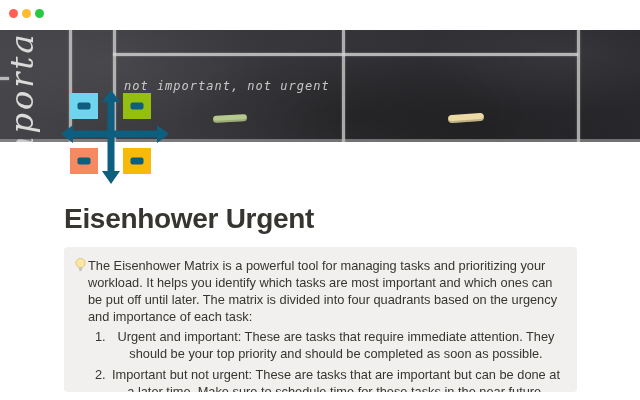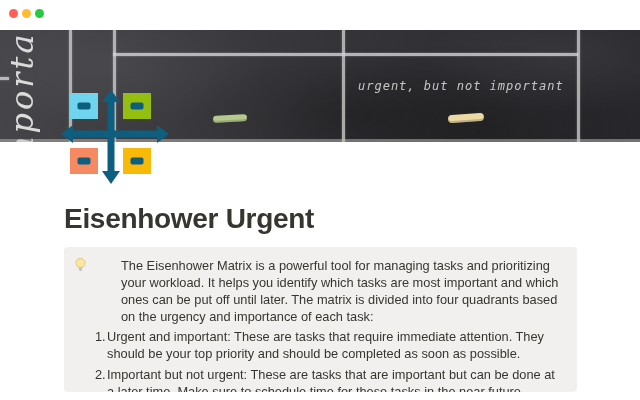--- a/index.html
+++ b/index.html
@@ -48,24 +48,24 @@
   .page-title { position:absolute; left:64px; top:203px; font-size:28px; font-weight:700;
       color:#37352f; letter-spacing:-0.3px; }
 
   
   .callout { position:absolute; left:64px; top:247px; width:513px; height:145px;
       background:#f1f0ee; border-radius:4px; overflow:hidden;
       padding:10px 12px 10px 10px; display:flex; align-items:flex-start;
       color:#37352f; font-size:12.8px; line-height:17px; }
   .callout-emoji { width:14px; flex-shrink:0; margin-top:1px; }
   .callout-body { flex:1; min-width:0; }
-  .callout-text { margin-bottom:3px;margin-left:33px; }
+  .callout-text { margin-bottom:3px; }
   .num-list .li { display:flex; margin-bottom:4px; }
   .num-list .num { width:12px; margin-left:7px; flex-shrink:0; }
-  .num-list .txt { flex:1; }
+  .num-list .txt { flex:1;text-align:center; }
 </style>
 </head>
 <body>
 
 <div class="window">
 
   <div class="titlebar">
     <span class="dot red"></span>
     <span class="dot yel"></span>
     <span class="dot grn"></span>
@@ -76,21 +76,21 @@
       <span>important</span>
     </div>
 
     <div class="chalk-v" style="left:69px;"></div>
     <div class="chalk-v" style="left:113px;"></div>
     <div class="chalk-v" style="left:342px;"></div>
     <div class="chalk-v" style="left:577px;"></div>
     <div class="chalk-h" style="left:113px; top:23px; width:465px;"></div>
     <div class="chalk-h" style="left:0; top:47px; width:9px;"></div>
 
-    <div class="chalk-label" style="left:358px; top:49px;">urgent, but not important</div>
+    <div class="chalk-label" style="left:124px; top:49px;">not important, not urgent</div>
 
     <div class="stick green"></div>
     <div class="stick cream"></div>
   </div>
 
   <svg class="page-icon" viewBox="0 0 110 96" xmlns="http://www.w3.org/2000/svg">
     <rect x="10" y="4" width="28" height="26" fill="#6fd4ee"></rect>
     <rect x="63" y="4" width="28" height="26" fill="#94bf10"></rect>
     <rect x="10" y="59" width="28" height="26" fill="#f58a62"></rect>
     <rect x="63" y="59" width="28" height="26" fill="#f9b909"></rect>

